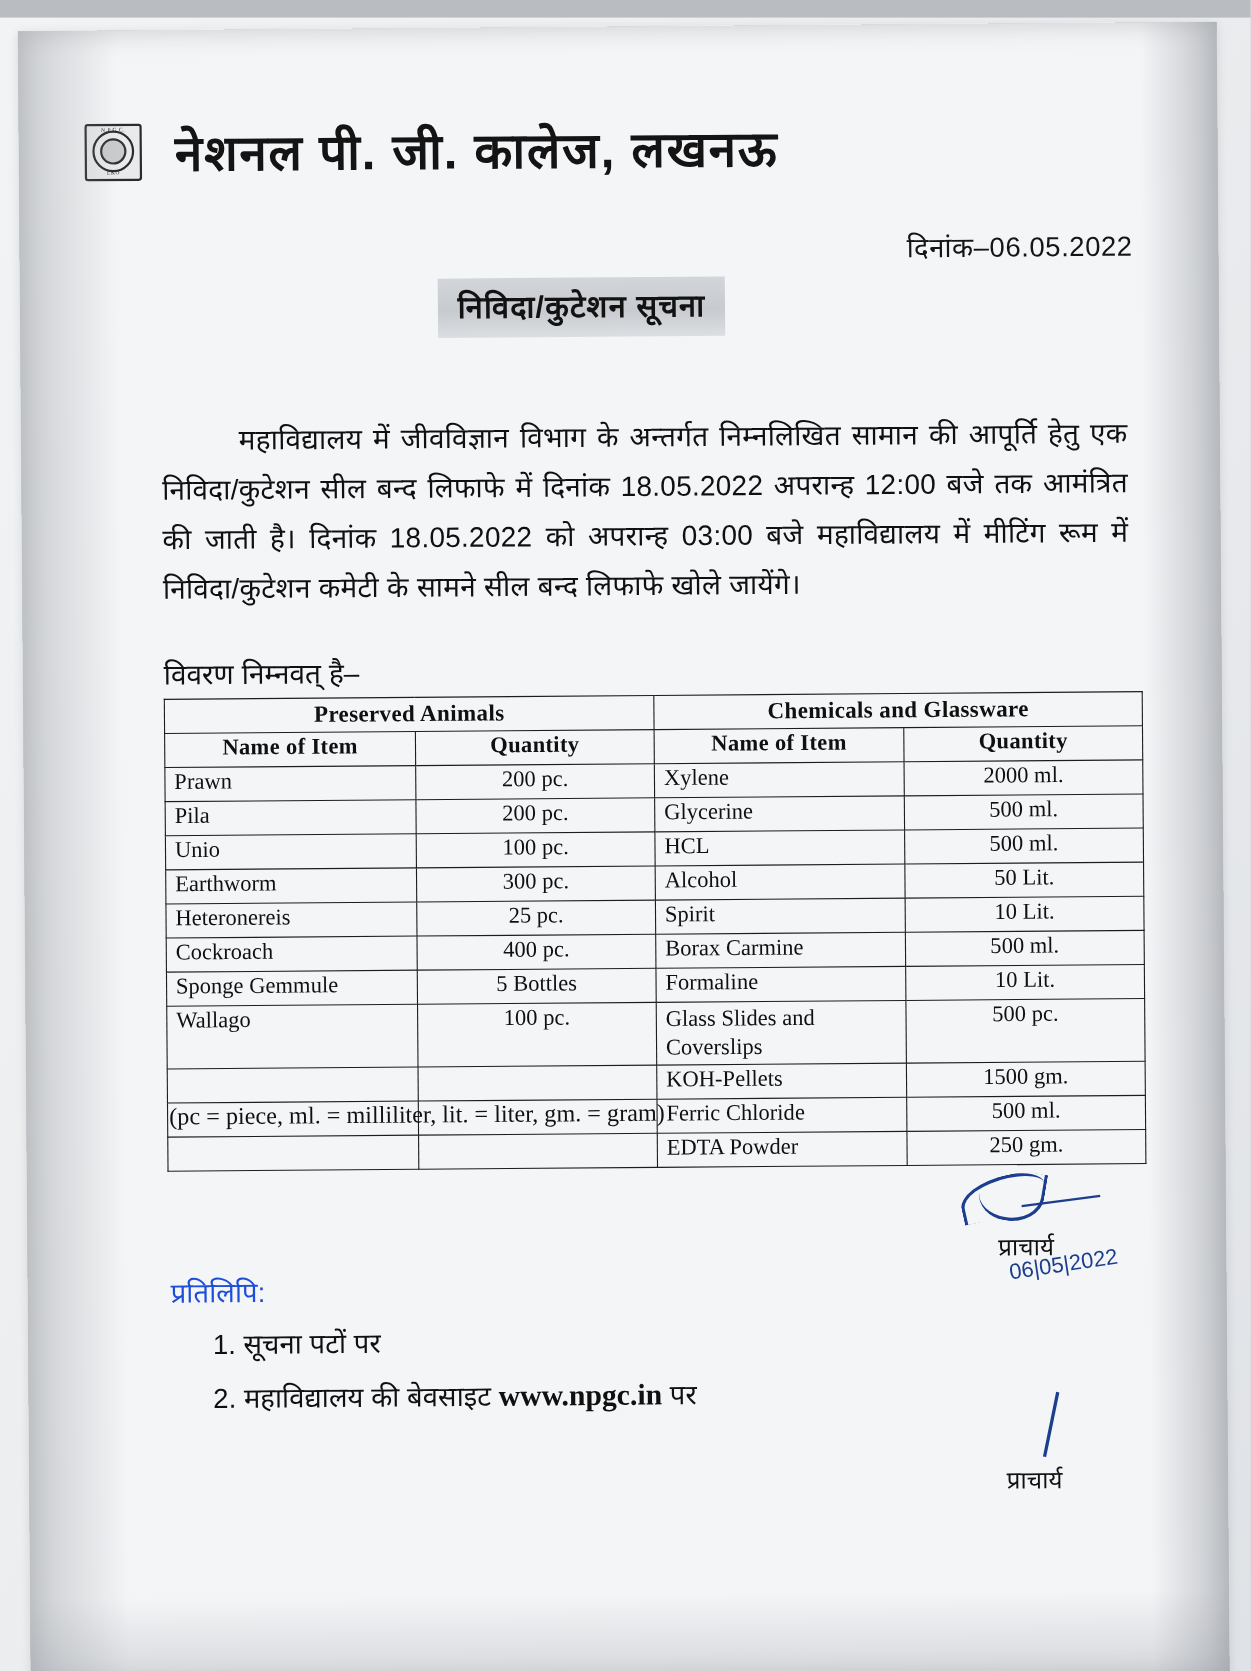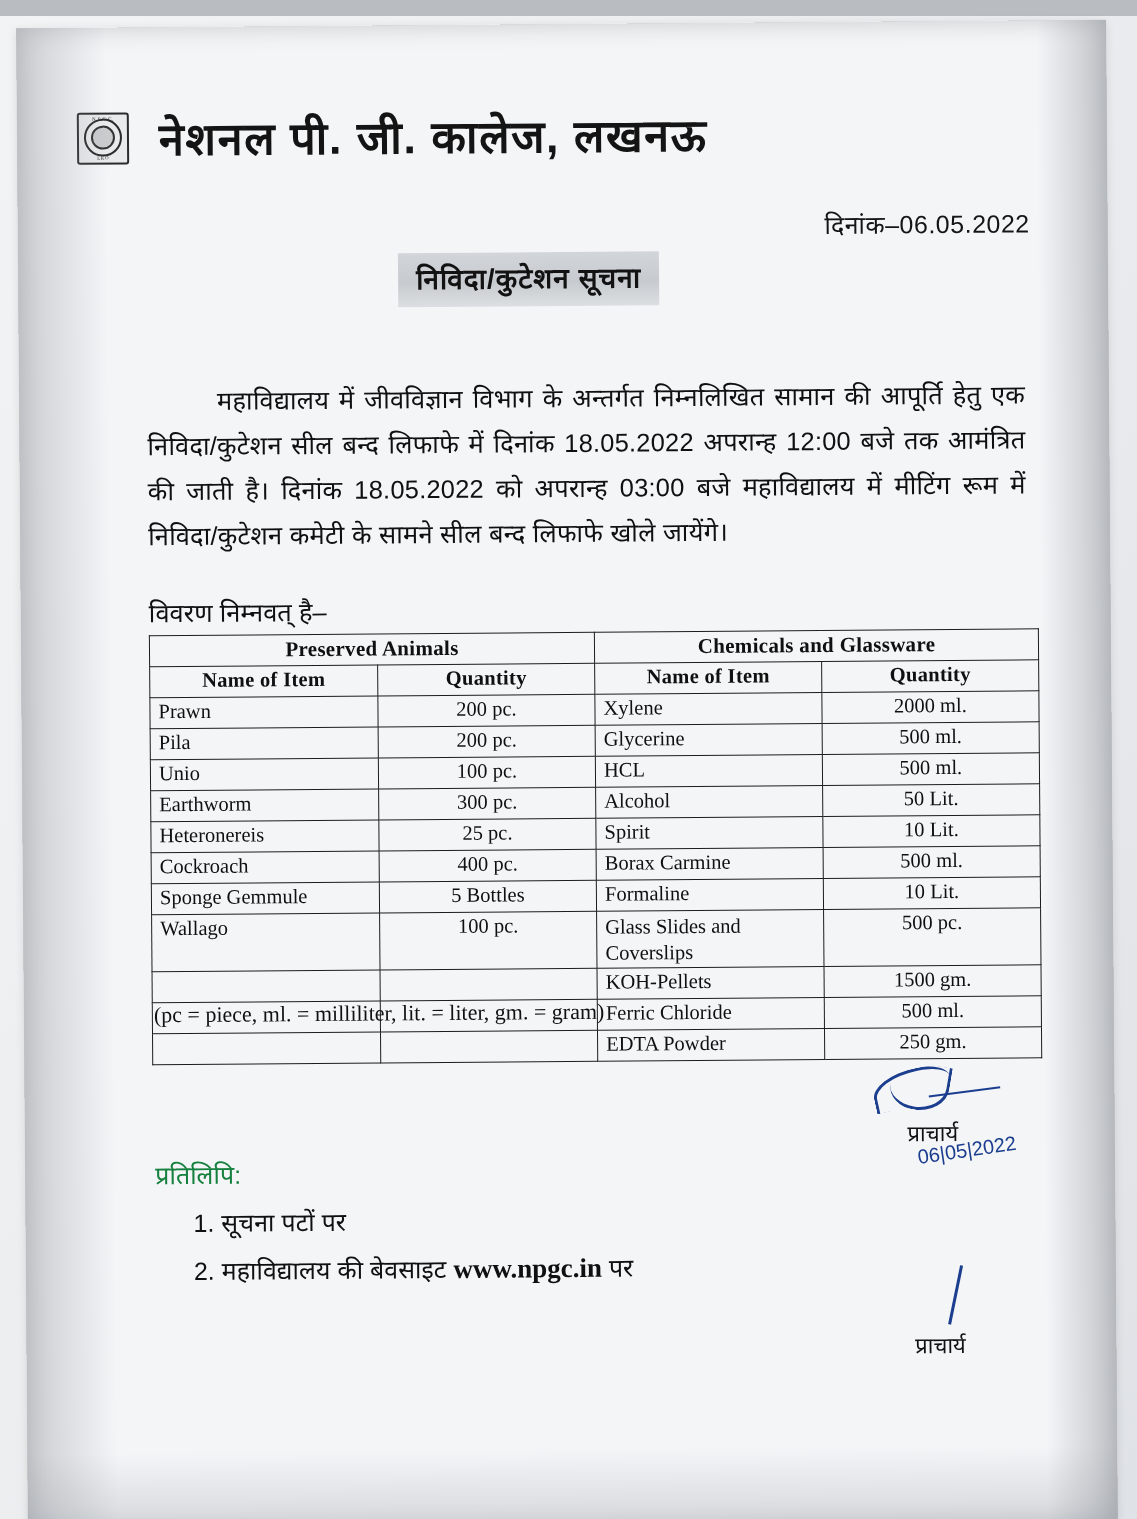--- a/index.html
+++ b/index.html
@@ -262,21 +262,21 @@
     margin-left: 68px;
     margin-top: -8px;
   }
 
   .copy-to {
     position: absolute;
     left: 130px;
     top: 1130px;
     font-family: "Liberation Sans", sans-serif;
     font-size: 25px;
-    color: #15803d;
+    color: #1d4ed8;
   }
   .copy-list {
     position: absolute;
     left: 168px;
     top: 1172px;
     font-family: "Liberation Sans", sans-serif;
     font-size: 25px;
     color: #101010;
     line-height: 48px;
   }

